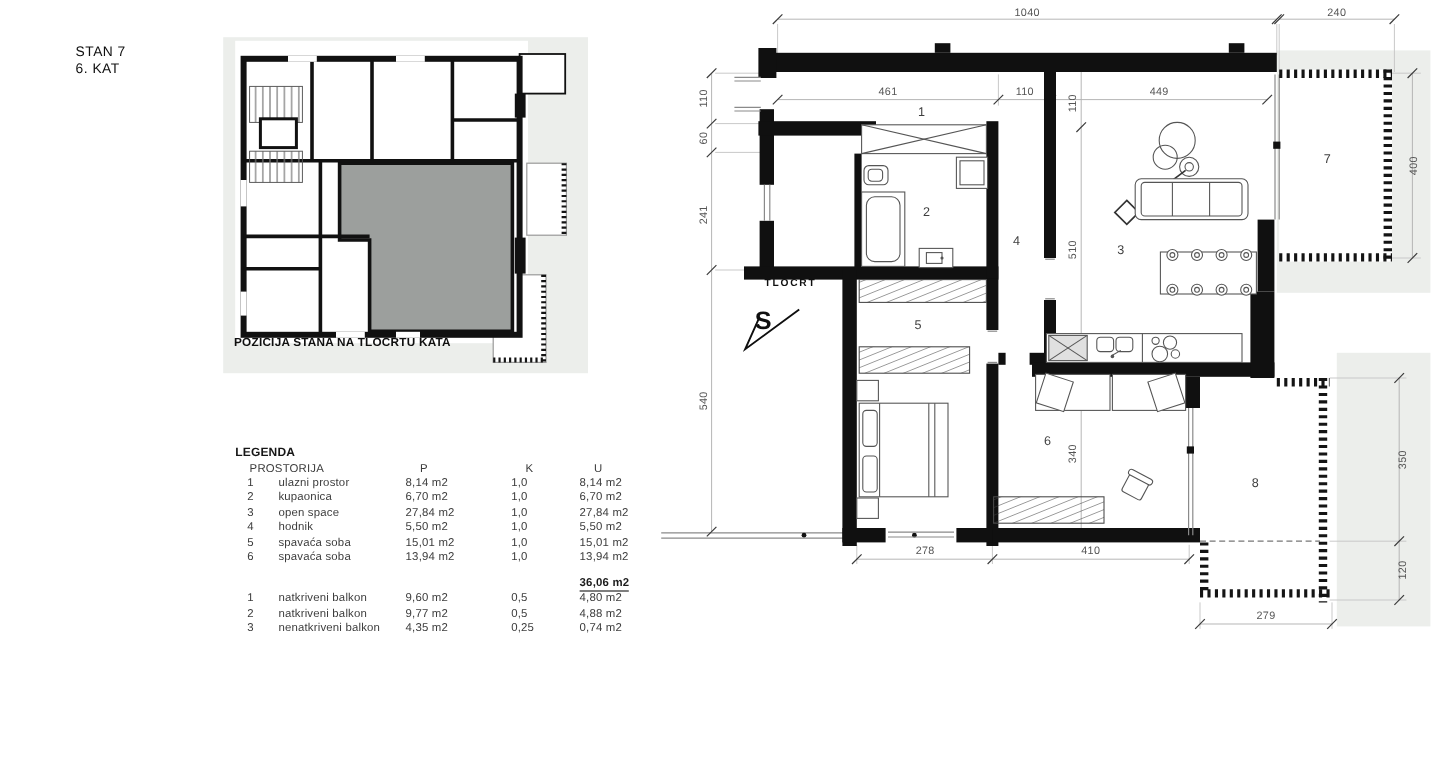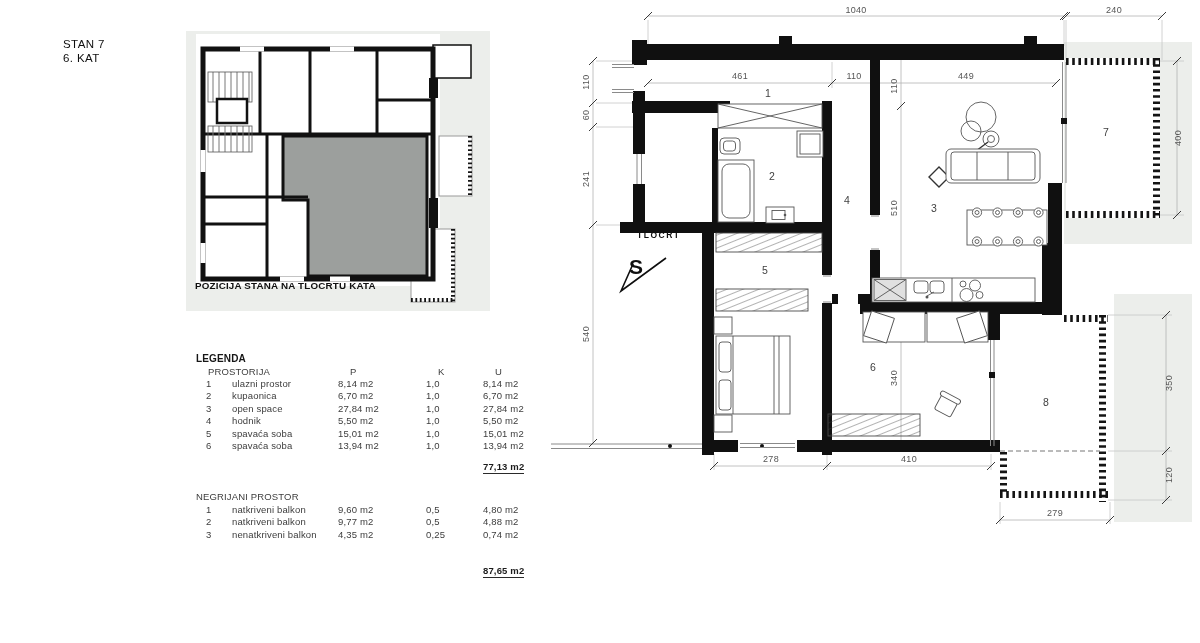--- a/index.html
+++ b/index.html
@@ -4,21 +4,21 @@
 <style>
   html,body{margin:0;padding:0;background:#fff;}
   body{width:1200px;height:643px;position:relative;overflow:hidden;
        font-family:"Liberation Sans", sans-serif;color:#222;}
   .abs{position:absolute;}
   #title{left:22px;top:38px;font-size:11.5px;font-weight:normal;line-height:13.5px;
          letter-spacing:.4px;color:#0f0f0f;margin-left:41px;}
   #mini-caption{left:195px;top:280px;font-size:9.8px;font-weight:bold;
                 letter-spacing:.2px;color:#0f0f0f;}
   
-  #legend{left:196px;top:352px;width:344px;font-size:9.5px;color:#3c3c3c;
+  #legend{left:196px;top:371px;width:344px;font-size:9.5px;color:#3c3c3c;
           letter-spacing:.15px;}
   #legend .lg-title{font-size:10px;font-weight:bold;color:#161616;line-height:13px;}
   .lg-grid{display:grid;grid-template-columns:22px 120px 88px 57px auto;
            line-height:12.4px;}
   .lg-grid .c-num{padding-left:10px;}
   .lg-grid .c-name{padding-left:14px;}
   .lg-head{line-height:13px;margin-left:12px;}
   .lg-head .c-room{grid-column:1 / span 2;}
   .lg-section{margin-top:11px;line-height:12.4px;}
   .lg-total{margin-top:9px;margin-left:287px;display:inline-block;
@@ -144,23 +144,22 @@
     <span>1,0</span>
     <span>15,01 m2</span>
   </div>
   <div class="lg-grid">
     <span class="c-num">6</span>
     <span class="c-name">spavaća soba</span>
     <span>13,94 m2</span>
     <span>1,0</span>
     <span>13,94 m2</span>
   </div>
-  <div><span class="lg-total">77,13 m2</span></div>
-
-  <div class="lg-section second">NEGRIJANI PROSTOR</div>
+  <div><span class="lg-total">36,06 m2</span></div>
+
   <div class="lg-grid">
     <span class="c-num">1</span>
     <span class="c-name">natkriveni balkon</span>
     <span>9,60 m2</span>
     <span>0,5</span>
     <span>4,80 m2</span>
   </div>
   <div class="lg-grid">
     <span class="c-num">2</span>
     <span class="c-name">natkriveni balkon</span>
@@ -168,21 +167,20 @@
     <span>0,5</span>
     <span>4,88 m2</span>
   </div>
   <div class="lg-grid">
     <span class="c-num">3</span>
     <span class="c-name">nenatkriveni balkon</span>
     <span>4,35 m2</span>
     <span>0,25</span>
     <span>0,74 m2</span>
   </div>
-  <div><span class="lg-total second">87,65 m2</span></div>
 </div>
 
 <svg class="abs" style="left:548px;top:0" width="652" height="643" viewBox="548 0 652 643">
   <defs>
     <pattern id="hatch" width="6" height="6" patternUnits="userSpaceOnUse" patternTransform="rotate(68)">
       <line x1="0" y1="0" x2="0" y2="6" stroke="#3d3d3d" stroke-width=".8"></line>
     </pattern>
   </defs>
 
   <g>

